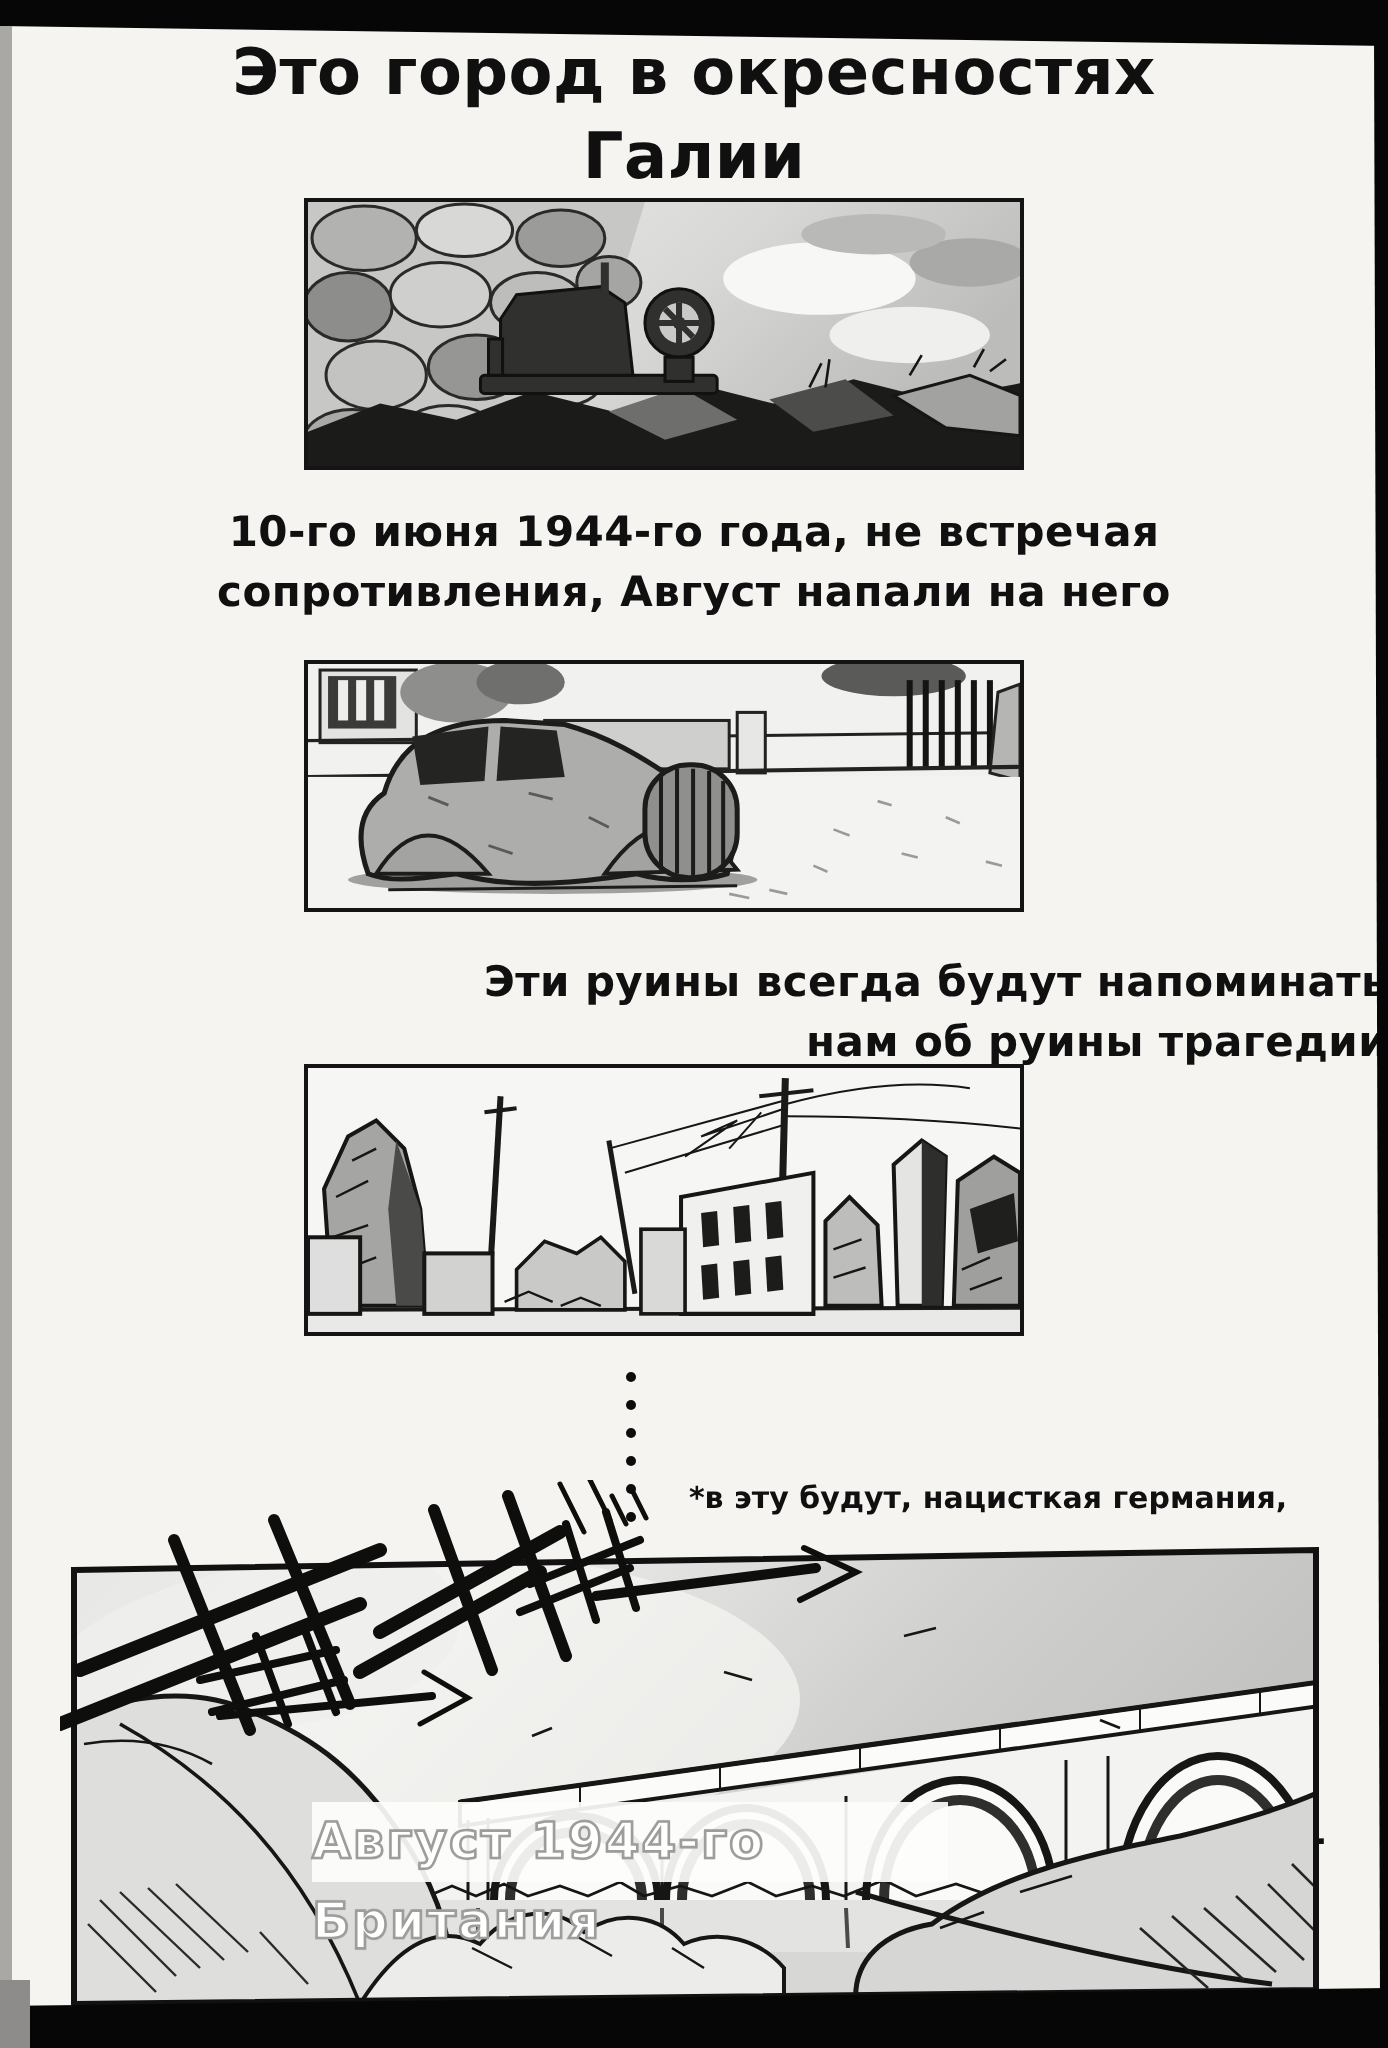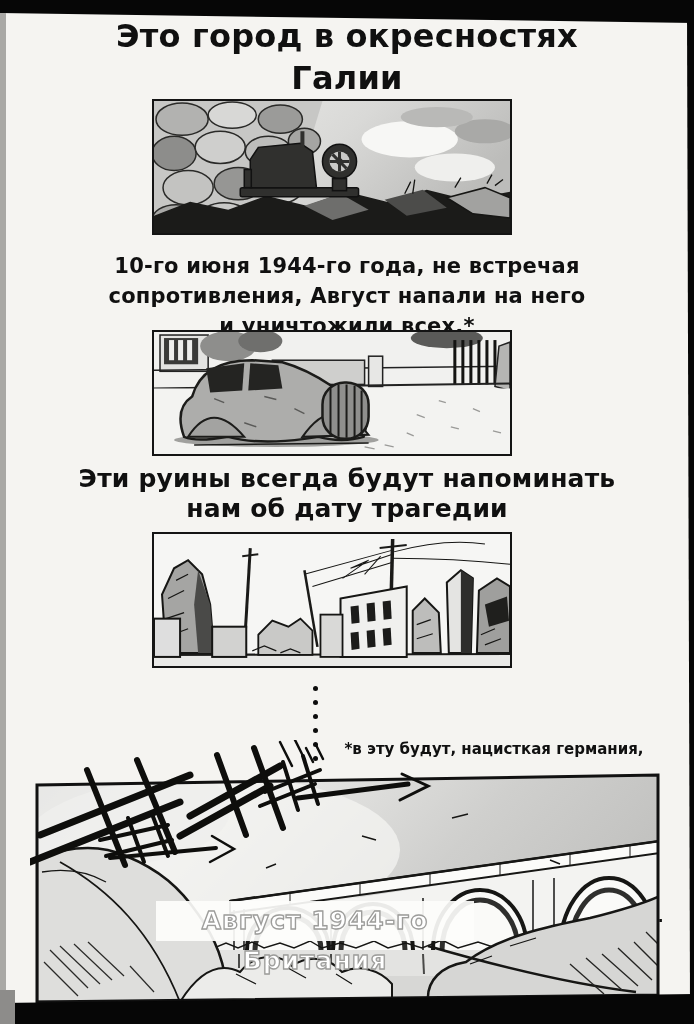--- a/index.html
+++ b/index.html
@@ -2,36 +2,36 @@
 <html><head>
 <meta charset="utf-8">
 <style>
   html,body{margin:0;padding:0;background:#1a1a1a;}
   .page{position:relative;width:694px;height:1024px;background:#f5f4f1;overflow:hidden;
         font-family:"DejaVu Sans","Liberation Sans",sans-serif;color:#101010;}
   
   .narr{position:absolute;left:0;width:694px;text-align:center;font-weight:600;letter-spacing:.2px;}
   .title{top:15px;font-size:32px;line-height:42px;}
   .n1{top:239px;font-size:21px;line-height:30px;margin-top:12px;}
-  .n2{top:464px;font-size:25px;line-height:30px;}
+  .n2{top:476px;font-size:21px;line-height:30px;text-align:right;}
   .footnote{position:absolute;left:322px;top:679px;width:344px;text-align:center;
             font-size:15px;line-height:28px;font-weight:600;white-space:pre-wrap;}
   .dots{position:absolute;left:313px;top:686px;display:flex;flex-direction:column;gap:9px;z-index:7;}
   .dots i{width:5px;height:5px;border-radius:50%;background:#0c0c0c;}
   
   .panel{position:absolute;left:152px;width:360px;border:2.5px solid #141414;background:#fff;
          box-sizing:border-box;overflow:hidden;}
   .panel svg{display:block;width:100%;height:100%;}
   .p1{top:99px;height:136px;}
   .p2{top:330px;height:126px;}
   .p3{top:532px;height:136px;}
   
   .bigpanel{position:absolute;left:30px;top:740px;width:634px;height:268px;z-index:5;}
   .bigcaption{position:absolute;left:156px;top:901px;width:318px;height:40px;z-index:6;
-              background:rgba(253,253,251,.92);text-align:center;font-size:25px;line-height:40px;
+              background:rgba(253,253,251,.92);text-align:left;font-size:25px;line-height:40px;
               font-weight:700;color:#ffffff;letter-spacing:1px;
               -webkit-text-stroke:1.3px #9d9d9b;
               text-shadow:0 0 1px #a8a8a6, 0 0 1px #a8a8a6;}
   
   .scan{position:absolute;z-index:40;background:#060606;}
   .scan-top{left:0;top:0;width:694px;height:23px;
             clip-path:polygon(0 0,694px 0,694px 23px,0 13px);}
   .scan-bottom{left:0;top:994px;width:694px;height:30px;
             clip-path:polygon(0 9px,694px 0,694px 30px,0 30px);}
   .scan-right{left:686px;top:14px;width:8px;height:986px;
@@ -95,21 +95,20 @@
       <circle cx="185" cy="60" r="10" fill="#c9c9c7" stroke="none"></circle>
       <path d="M185,50 V70 M175,60 H195 M178,53 L192,67" stroke="#30302e" stroke-width="3" fill="none"></path>
       <circle cx="185" cy="60" r="3.2" fill="#30302e"></circle>
       <rect x="178" y="77" width="14" height="12" fill="#30302e" stroke="#111" stroke-width="1.5"></rect>
     </svg>
   </div>
 
   <div class="narr n1">
     <div>10-го июня 1944-го года, не встречая</div>
     <div>сопротивления, Август напали на него</div>
-    <div>и уничтожили всех.*</div>
   </div>
 
   <div class="panel p2">
     <svg viewBox="0 0 355 121" preserveAspectRatio="none">
       <rect x="0" y="0" width="355" height="121" fill="#f1f1ef"></rect>
 
       <rect x="6" y="3" width="48" height="36" fill="#e3e3e1" stroke="#222" stroke-width="1.5"></rect>
       <rect x="10" y="6" width="34" height="26" fill="#3a3a38"></rect>
       <rect x="15" y="8" width="5" height="20" fill="#eeeeec"></rect>
       <rect x="24" y="8" width="5" height="20" fill="#eeeeec"></rect>
@@ -144,21 +143,21 @@
       <path d="M176,56 v46 M184,52 v52 M192,52 v53 M200,53 v52 M207,58 v45" stroke="#1c1c1a" stroke-width="2" fill="none"></path>
       <path d="M60,66 l10,4 M110,64 l12,3 M140,76 l10,5 M90,90 l12,4" stroke="#5a5a58" stroke-width="1.4" fill="none"></path>
       <line x1="40" y1="112" x2="214" y2="110" stroke="#1c1c1a" stroke-width="1.5"></line>
 
       <path d="M262,82 l8,3 M296,94 l8,2 M318,76 l7,3 M338,98 l8,2 M252,100 l7,3 M284,68 l7,2 M210,114 l10,2 M230,112 l9,2" stroke="#9a9a98" stroke-width="1.3" fill="none"></path>
     </svg>
   </div>
 
   <div class="narr n2">
     <div>Эти руины всегда будут напоминать</div>
-    <div>нам об дату трагедии</div>
+    <div>нам об руины трагедии</div>
   </div>
 
   <div class="panel p3">
     <svg viewBox="0 0 355 131" preserveAspectRatio="none">
       <rect x="0" y="0" width="355" height="131" fill="#f6f6f4"></rect>
       <rect x="0" y="119" width="355" height="12" fill="#e9e9e7"></rect>
       <line x1="0" y1="120" x2="355" y2="119" stroke="#1a1a18" stroke-width="2"></line>
 
       <g stroke="#161614" stroke-width="1" fill="none">
         <path d="M150,40 L238,16"></path>

